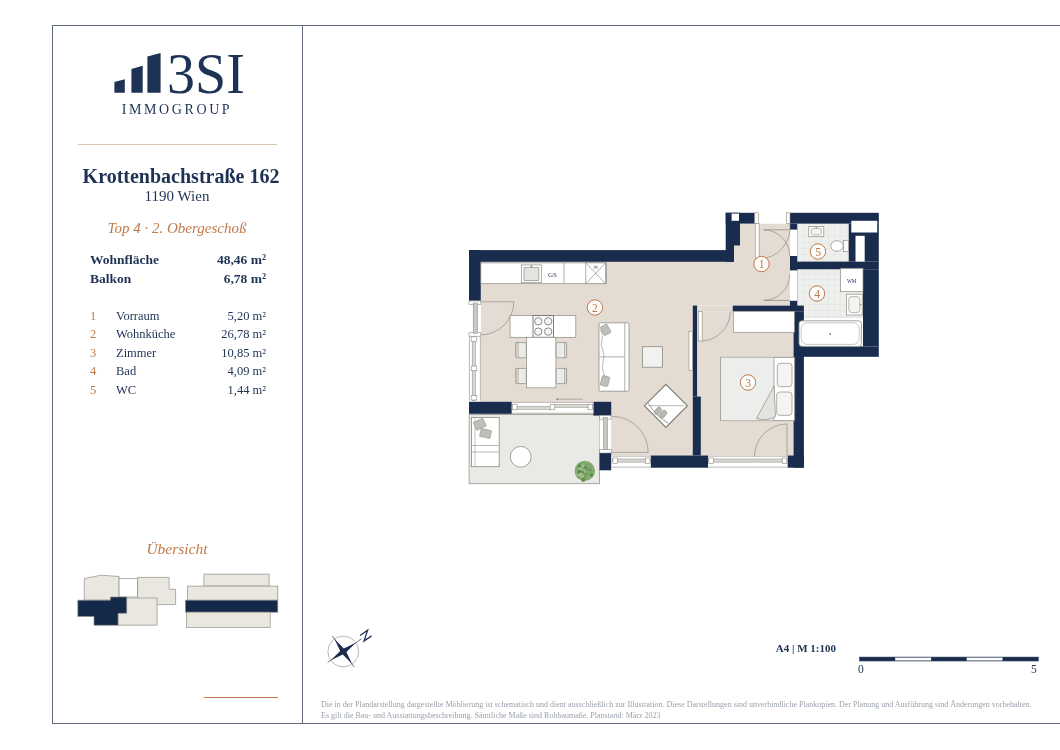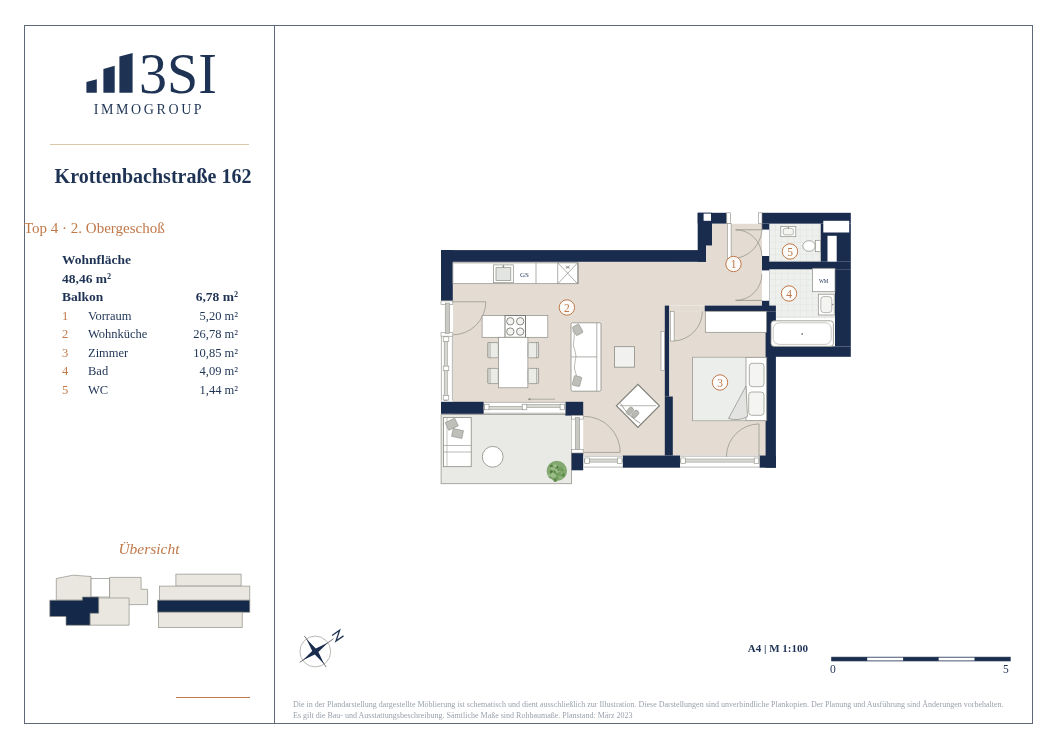--- a/index.html
+++ b/index.html
@@ -1,19 +1,19 @@
 <!DOCTYPE html>
 <html><head>
 <meta charset="utf-8">
 <style>
   html,body{margin:0;padding:0;background:#fff;width:1060px;height:750px;overflow:hidden;}
   *{box-sizing:border-box;}
   body{font-family:"Liberation Serif", serif;}
   .abs{position:absolute;}
-  #page{position:relative;width:872px;height:750px;background:#fff;}
+  #page{position:relative;width:872px;height:750px;background:#fff;margin-left:28px;}
   #frame{position:absolute;left:24px;top:25px;width:1009px;height:699px;border:1px solid #5f6878;}
   #divider{position:absolute;left:274px;top:25px;width:1px;height:699px;background:#5f6878;}
   .navy{color:#1e3354;}
   .orange{color:#c0794a;}
 </style>
 </head>
 <body>
 <div id="page">
 
   <div id="frame"></div>
@@ -28,25 +28,26 @@
       <polygon points="95.4,67.8 95.4,31.5 108.6,28.0 108.6,67.8" fill="#1e3354"></polygon>
       <text x="115" y="67.8" font-family="Liberation Serif" font-size="56" fill="#1e3354">3SI</text>
     </svg>
 
     <div class="abs navy" style="left:0;top:77px;width:250px;text-align:center;font-size:14px;letter-spacing:2.6px;">IMMOGROUP</div>
 
     <div class="abs" style="left:26px;top:119px;width:199px;height:1px;background:#d9c9a9;"></div>
 
     <div class="abs navy" style="left:4px;top:140px;width:250px;text-align:center;font-size:20px;font-weight:bold;">Krottenbachstraße 162</div>
 
-
-    <div class="abs orange" style="left:0;top:195px;width:250px;font-size:15px;">Top 4 · 2. Obergeschoß</div>
+    <div class="abs navy" style="left:0;top:163px;width:250px;text-align:center;font-size:15px;">1190 Wien</div>
+
+    <div class="abs orange" style="left:0;top:195px;width:250px;text-align:center;font-size:15px;font-style:italic;">Top 4 · 2. Obergeschoß</div>
 
     <div class="abs" style="left:38px;top:226px;width:176px;font-size:13.5px;font-weight:bold;color:#1e3354;">
-      <div style="display:flex;justify-content:space-between;line-height:18.7px;flex-direction:column;">
+      <div style="display:flex;justify-content:space-between;line-height:18.7px;">
           <span>Wohnfläche</span>
           <span>48,46 m²</span>
         </div>
       <div style="display:flex;justify-content:space-between;line-height:18.7px;">
           <span>Balkon</span>
           <span>6,78 m²</span>
         </div>
     </div>
 
     <div class="abs" style="left:38px;top:282px;width:176px;font-size:12.5px;color:#1e3354;">

